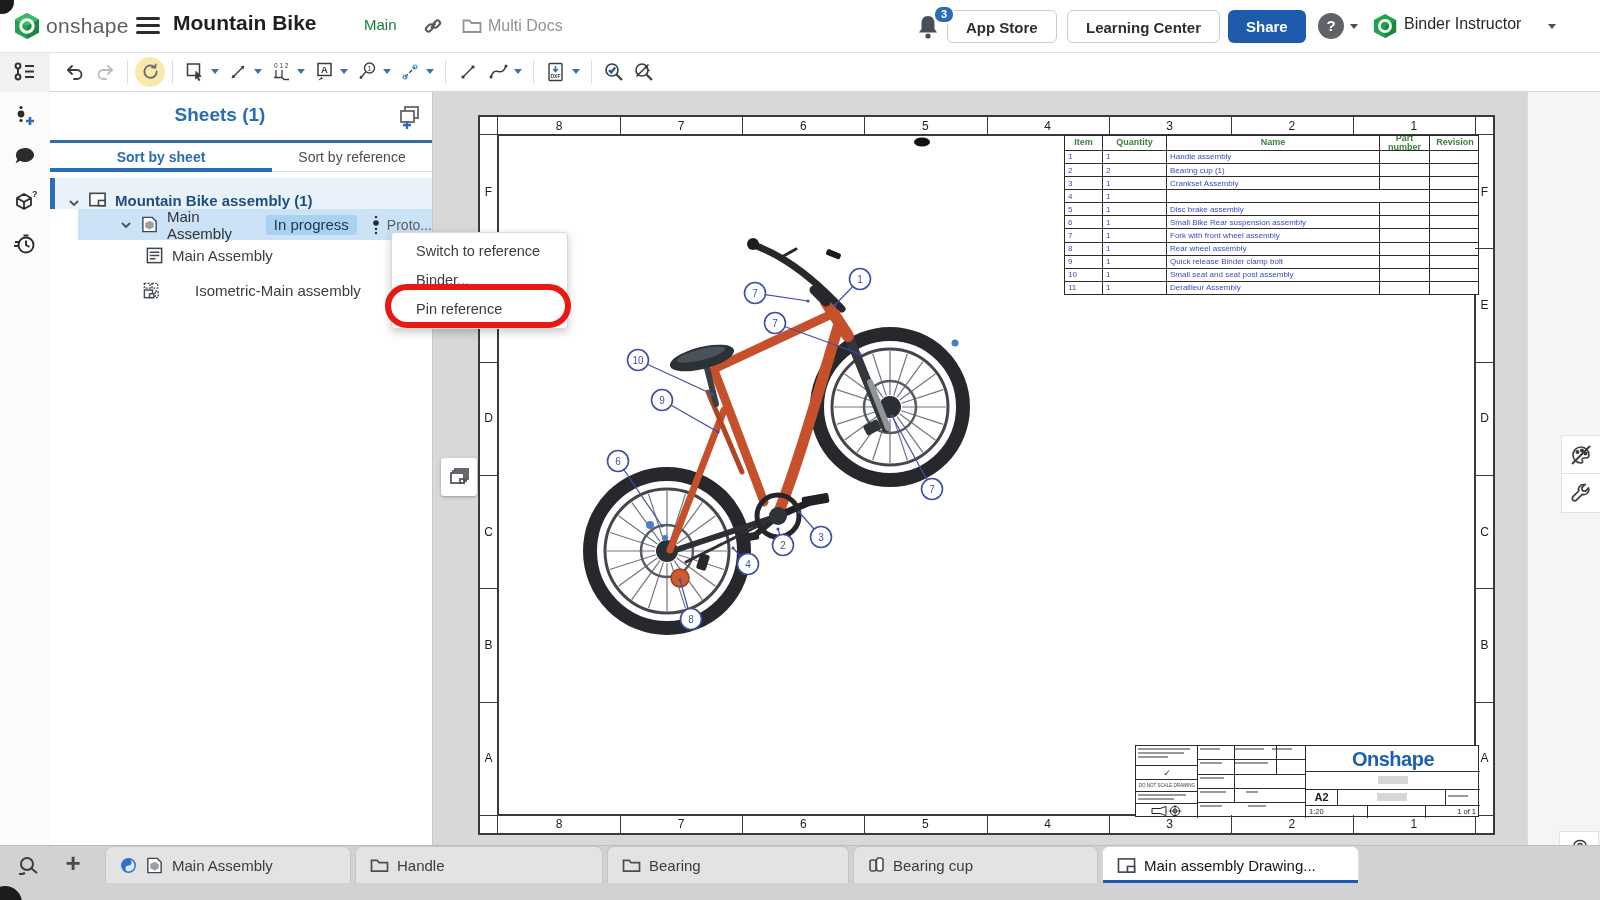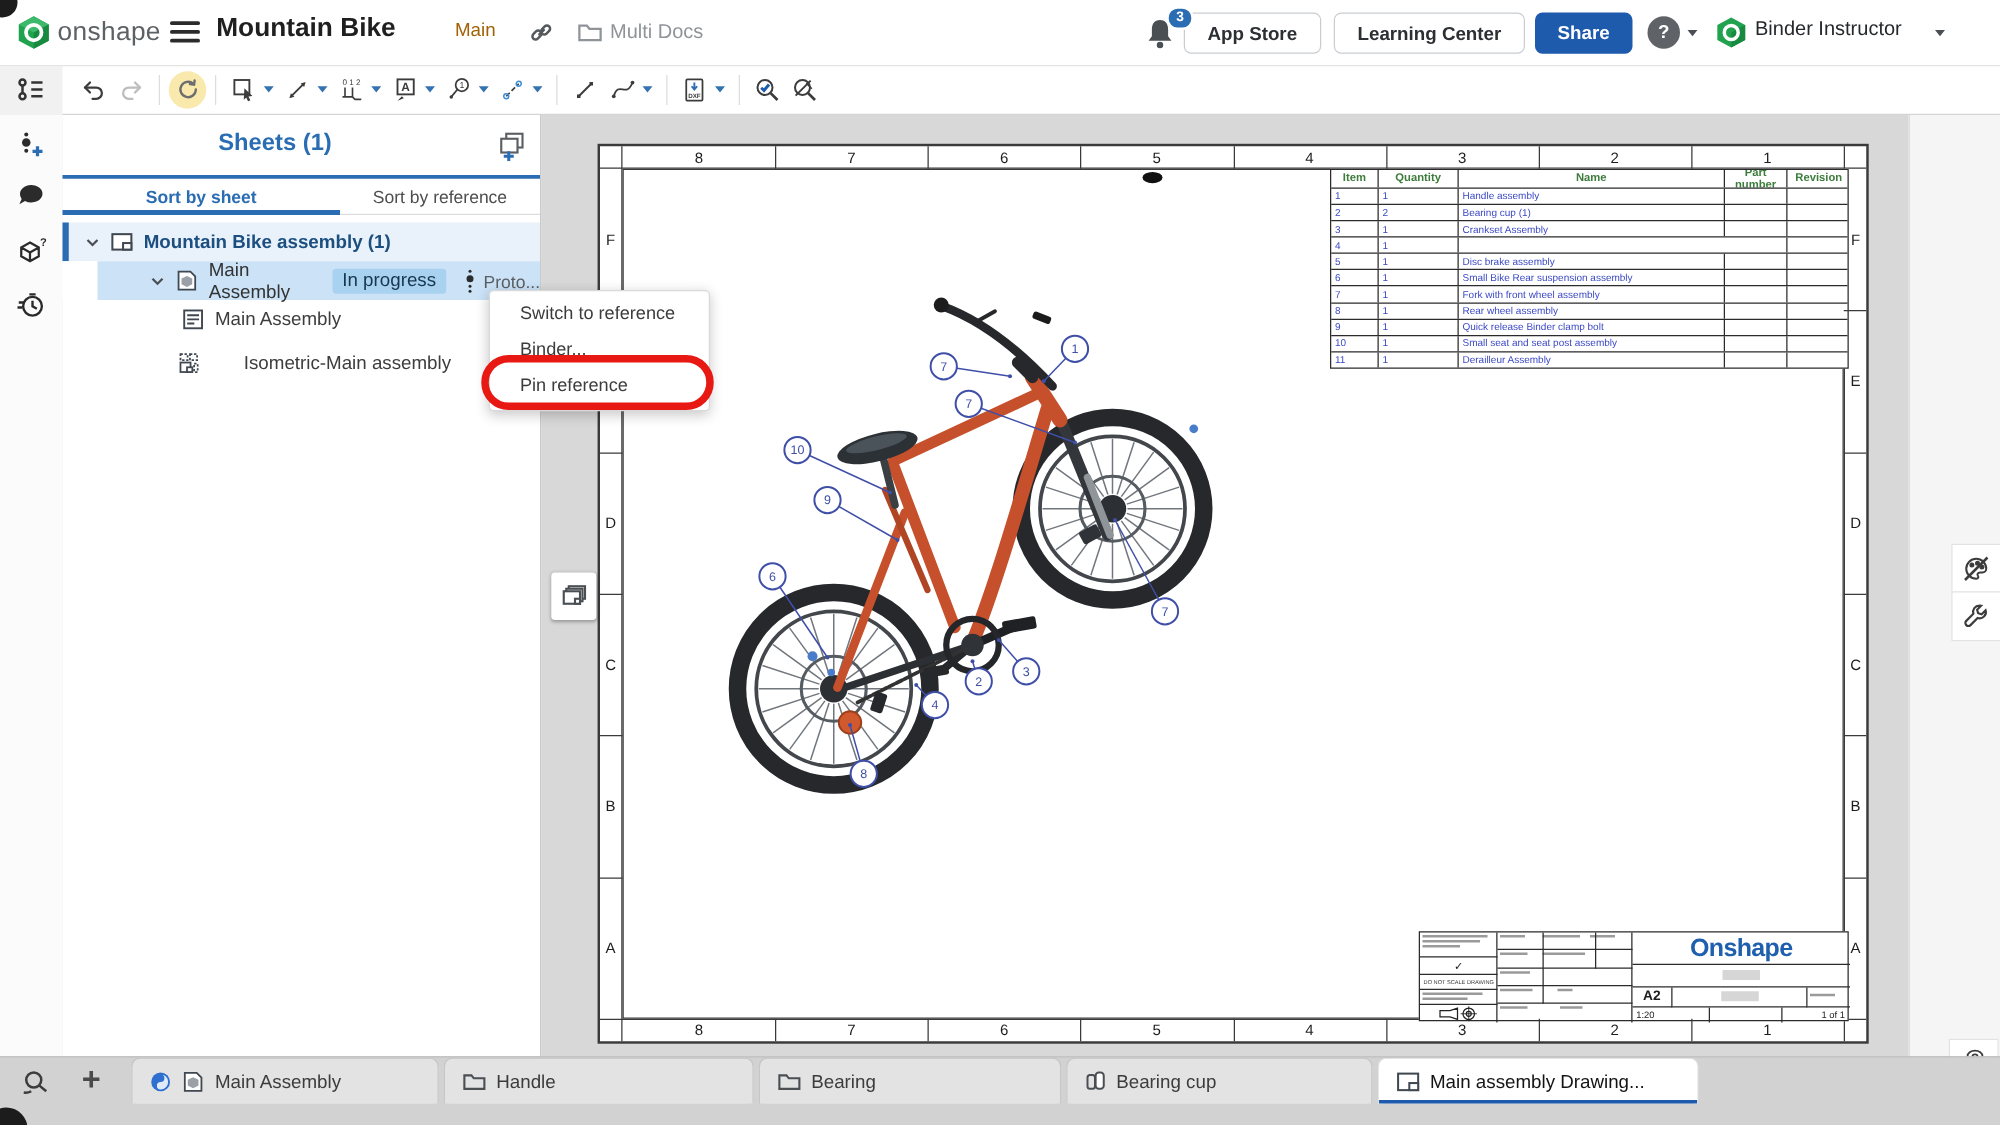--- a/index.html
+++ b/index.html
@@ -6,21 +6,21 @@
   #app{position:relative;width:1600px;height:900px;background:#fff;overflow:hidden;
        font-family:"Liberation Sans","DejaVu Sans",sans-serif;-webkit-font-smoothing:antialiased;color:#222;}
   .abs{position:absolute;}
   svg{display:block;}
   
   #header{left:0;top:0;width:1600px;height:52px;background:#fff;border-bottom:1px solid #e4e4e4;z-index:30;}
   #brand-name{left:46px;top:14px;font-size:21px;color:#5c6165;letter-spacing:.3px;}
   #hamburger{left:136px;top:17px;width:24px;height:18px;cursor:pointer;}
   #hamburger div{height:3.4px;background:#2b2b2b;border-radius:2px;margin-bottom:3.4px;}
   #doc-title{left:173px;top:11px;font-size:21px;font-weight:bold;color:#1f1f1f;}
-  #workspace-name{left:364px;top:16px;font-size:15px;color:#a16207;}
+  #workspace-name{left:364px;top:16px;font-size:15px;color:#15803d;}
   #folder-name{left:488px;top:17px;font-size:16px;color:#8f9499;}
   .hbtn{top:10px;height:33px;line-height:33px;padding:0 18px;border:1px solid #c9cdd1;border-radius:6px;
         background:#fff;font-size:15px;color:#2c2f33;font-weight:bold;cursor:pointer;}
   #share-btn{background:#1f5bad;color:#fff;border:none;}
   #notif-badge{left:933px;top:5px;min-width:12px;height:15px;padding:0 3px;background:#2a6db3;border:2px solid #fff;
         border-radius:9px;color:#fff;font-size:11px;font-weight:bold;text-align:center;line-height:15px;z-index:2;}
   #help-btn{left:1318px;top:13px;width:26px;height:26px;border-radius:50%;background:#5f6368;color:#fff;
         font-weight:bold;font-size:15px;text-align:center;line-height:26px;cursor:pointer;}
   .caret{width:0;height:0;border-left:4.5px solid transparent;border-right:4.5px solid transparent;
         border-top:5.5px solid #4a4f54;display:inline-block;}
@@ -300,21 +300,21 @@
       <svg width="26" height="26" viewBox="0 0 26 26" style="margin:4px">
         <rect x="9" y="4" width="13" height="11" fill="#fff" stroke="#5a5f63" stroke-width="1.7"></rect>
         <rect x="5" y="8" width="13" height="11" fill="#fff" stroke="#5a5f63" stroke-width="1.7"></rect>
         <path d="M7 22 h8 M11 18 v8" stroke="#2a6db3" stroke-width="2.4"></path>
       </svg>
     </div>
     <div id="panel-title-rule" class="abs"></div>
     <div id="sort-tab-0" class="sort-tab abs">Sort by sheet</div>
     <div id="sort-tab-1" class="sort-tab abs">Sort by reference</div>
 
-    <div class="tree-row" style="top:86px;background:#e9f2fb;border-left:5px solid #2a6db3;padding-left:13px;box-sizing:border-box;">
+    <div class="tree-row" style="top:86px;background:#e9f2fb;border-left:5px solid #2a6db3;padding-left:13px;box-sizing:border-box;align-items:flex-end;">
       <svg class="chev" viewBox="0 0 12 12">
           <path d="M2 4 l4 4 4-4" fill="none" stroke="#4a4f54" stroke-width="1.8"></path>
         </svg>
       <svg class="tree-ic" viewBox="0 0 20 20">
         <rect x="2" y="3.5" width="16" height="13" fill="#fff" stroke="#3f4750" stroke-width="1.7"></rect>
         <rect x="11" y="11" width="7" height="5.5" fill="#fff" stroke="#3f4750" stroke-width="1.7"></rect>
       </svg>
       <span style="font-weight:bold;color:#1c4f80;">Mountain Bike assembly (1)</span>
     </div>
     <div class="tree-row" style="top:117px;">

